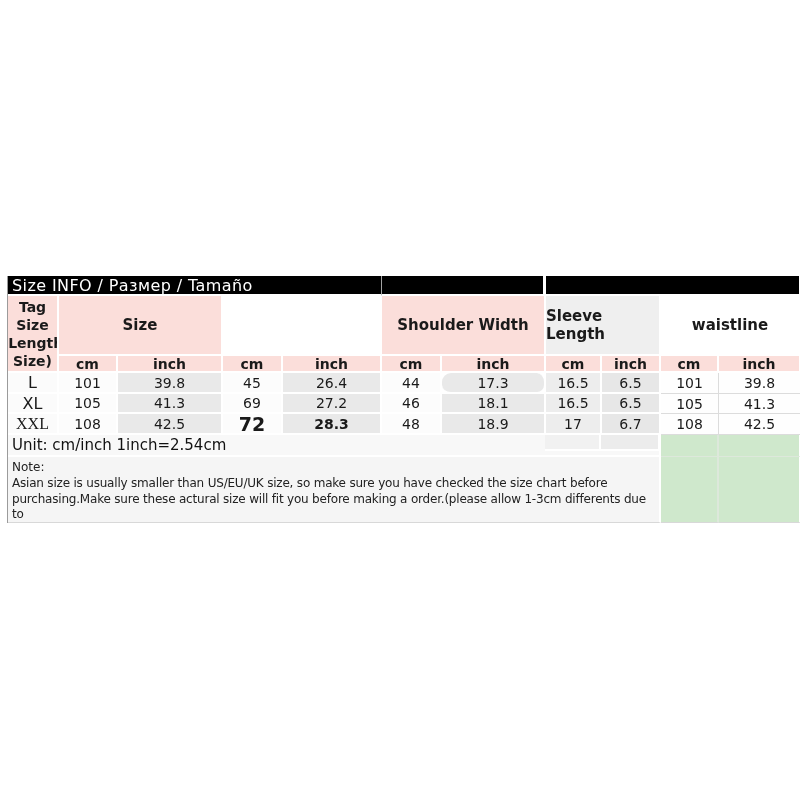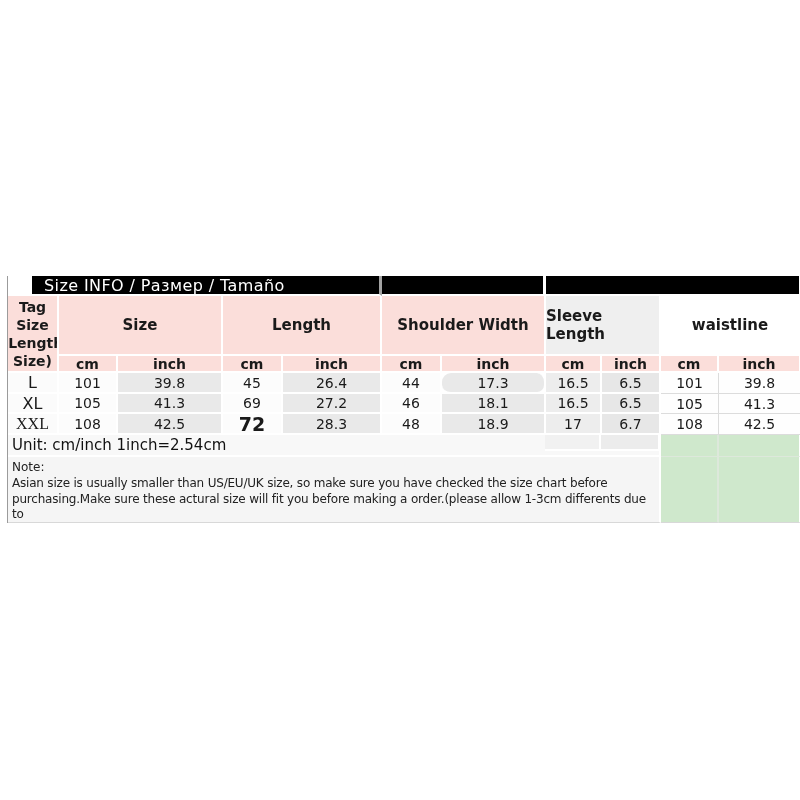--- a/index.html
+++ b/index.html
@@ -8,21 +8,21 @@
   .size-table{position:absolute;left:7px;top:276px;width:793px;
               display:grid;
               grid-template-columns:51px 59px 105px 60px 99px 60px 104px 56px 59px 58px 82px;
               grid-template-rows:20px 60px 17px 21px 20px 21px 22px 66px;
               border-left:1px solid #9b9b9b;}
   .cell{box-sizing:border-box;display:flex;align-items:center;justify-content:center;
         border-right:2px solid #fff;border-bottom:2px solid #fff;
         font-size:14px;color:#1a1a1a;overflow:hidden;}
   .black{background:#000;}
   .title-text{justify-content:flex-start;color:#ffffff;font-size:16px;letter-spacing:.4px;
-              padding-left:12px;border-right:3px solid #a3a3a3;margin-left:24px;}
+              padding-left:4px;border-right:1px solid #a3a3a3;}
   .black.mid{border-right:3px solid #fff;}
   .pink{background:#fbdeda;}
   .grayhdr{background:#efefef;}
   .whitehdr{background:#ffffff;}
   .group{font-size:15px;font-weight:bold;}
   .sub{font-size:14px;font-weight:bold;}
   .corner{white-space:pre-line;text-align:center;font-size:14px;font-weight:bold;line-height:18px;}
   .tagcell{background:#fbfbfb;font-size:16px;}
   .cmcell{background:#fcfcfc;}
   .inchcell{background:#e9e9e9;}
@@ -50,21 +50,20 @@
     <div class="cell black title-text" style="grid-column:1/span 5;grid-row:1;">Size INFO / Размер / Tamaño</div>
     <div class="cell black mid" style="grid-column:6/span 2;grid-row:1;"></div>
     <div class="cell black" style="grid-column:8/span 4;grid-row:1;"></div>
 
     <div class="cell pink corner" style="grid-column:1;grid-row:2/span 2;">Tag
 Size
 (Length
 Size)</div>
 
     <div class="cell pink group" style="grid-column:2/span 2;grid-row:2;">Size</div>
-    <div class="cell pink group" style="grid-column:4/span 2;grid-row:2;">Length</div>
     <div class="cell pink group" style="grid-column:6/span 2;grid-row:2;">Shoulder Width</div>
     <div class="cell grayhdr group" style="grid-column:8/span 2;grid-row:2;">Sleeve Length</div>
     <div class="cell whitehdr group" style="grid-column:10/span 2;grid-row:2;">waistline</div>
 
     <div class="cell pink sub" style="grid-column:2;grid-row:3;">cm</div>
     <div class="cell pink sub" style="grid-column:3;grid-row:3;">inch</div>
     <div class="cell pink sub" style="grid-column:4;grid-row:3;">cm</div>
     <div class="cell pink sub" style="grid-column:5;grid-row:3;">inch</div>
     <div class="cell pink sub" style="grid-column:6;grid-row:3;">cm</div>
     <div class="cell pink sub" style="grid-column:7;grid-row:3;">inch</div>
@@ -94,21 +93,21 @@
     <div class="cell inchcell" style="grid-column:7;grid-row:5;">18.1</div>
     <div class="cell sleevecm" style="grid-column:8;grid-row:5;">16.5</div>
     <div class="cell sleeveinch" style="grid-column:9;grid-row:5;">6.5</div>
     <div class="cell waistcell" style="grid-column:10;grid-row:5;">105</div>
     <div class="cell waistcell" style="grid-column:11;grid-row:5;">41.3</div>
 
     <div class="cell tagcell" style="grid-column:1;grid-row:6;font-family:Liberation Serif, serif;">XXL</div>
     <div class="cell cmcell" style="grid-column:2;grid-row:6;">108</div>
     <div class="cell inchcell" style="grid-column:3;grid-row:6;">42.5</div>
     <div class="cell cmcell bignum" style="grid-column:4;grid-row:6;">72</div>
-    <div class="cell inchcell" style="grid-column:5;grid-row:6;">28.3</div>
+    <div class="cell inchcell" style="grid-column:5;grid-row:6;font-weight:bold;">28.3</div>
     <div class="cell cmcell" style="grid-column:6;grid-row:6;">48</div>
     <div class="cell inchcell" style="grid-column:7;grid-row:6;">18.9</div>
     <div class="cell sleevecm" style="grid-column:8;grid-row:6;">17</div>
     <div class="cell sleeveinch" style="grid-column:9;grid-row:6;">6.7</div>
     <div class="cell waistcell" style="grid-column:10;grid-row:6;">108</div>
     <div class="cell waistcell" style="grid-column:11;grid-row:6;">42.5</div>
 
     <div class="cell unitrow" style="grid-column:1/span 9;grid-row:7;">Unit: cm/inch 1inch=2.54cm</div>
     <div class="cell green gdivider gtop" style="grid-column:10;grid-row:7;"></div>
     <div class="cell green gtop" style="grid-column:11;grid-row:7;"></div>

